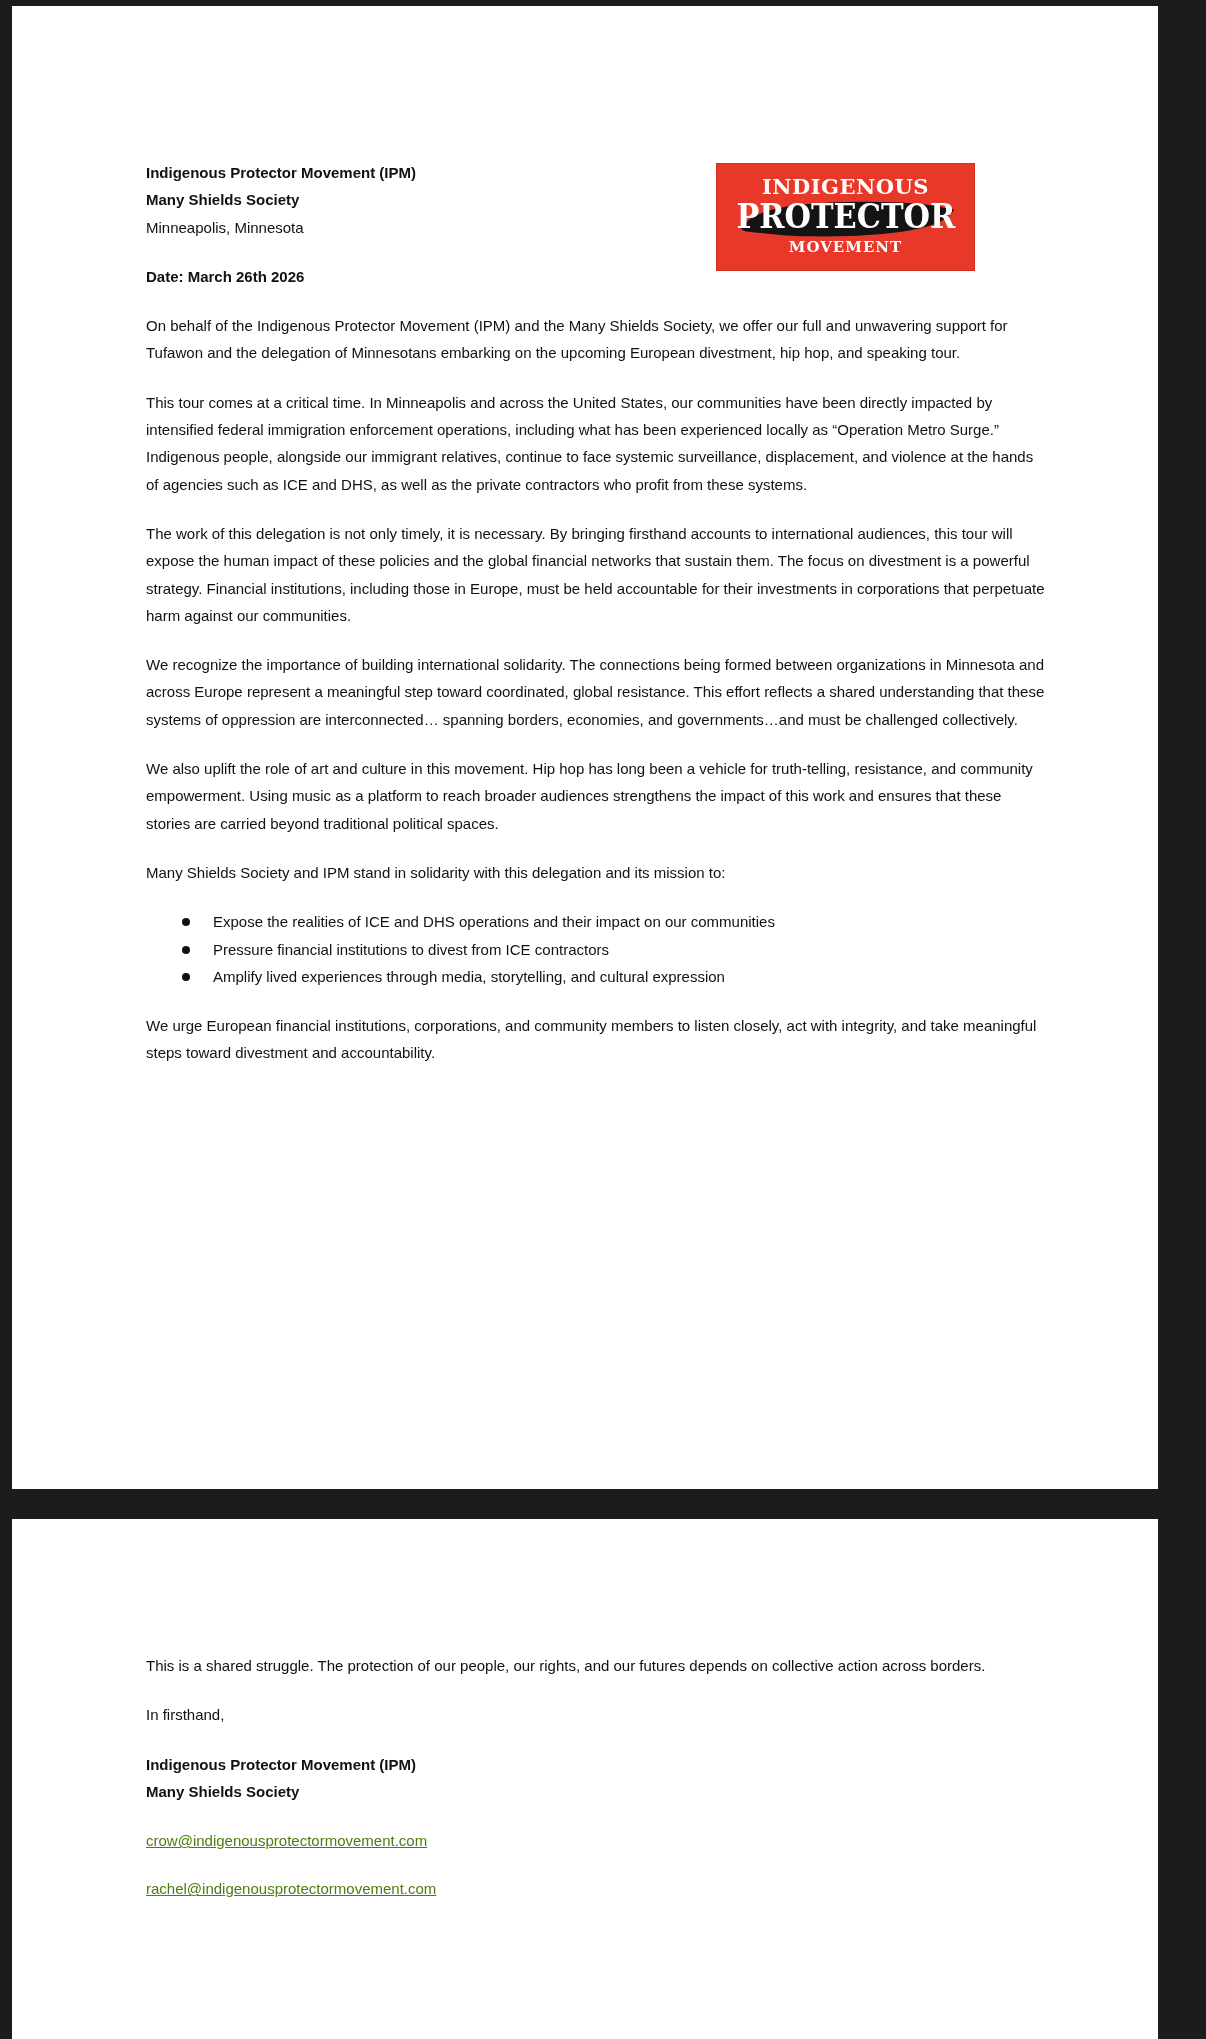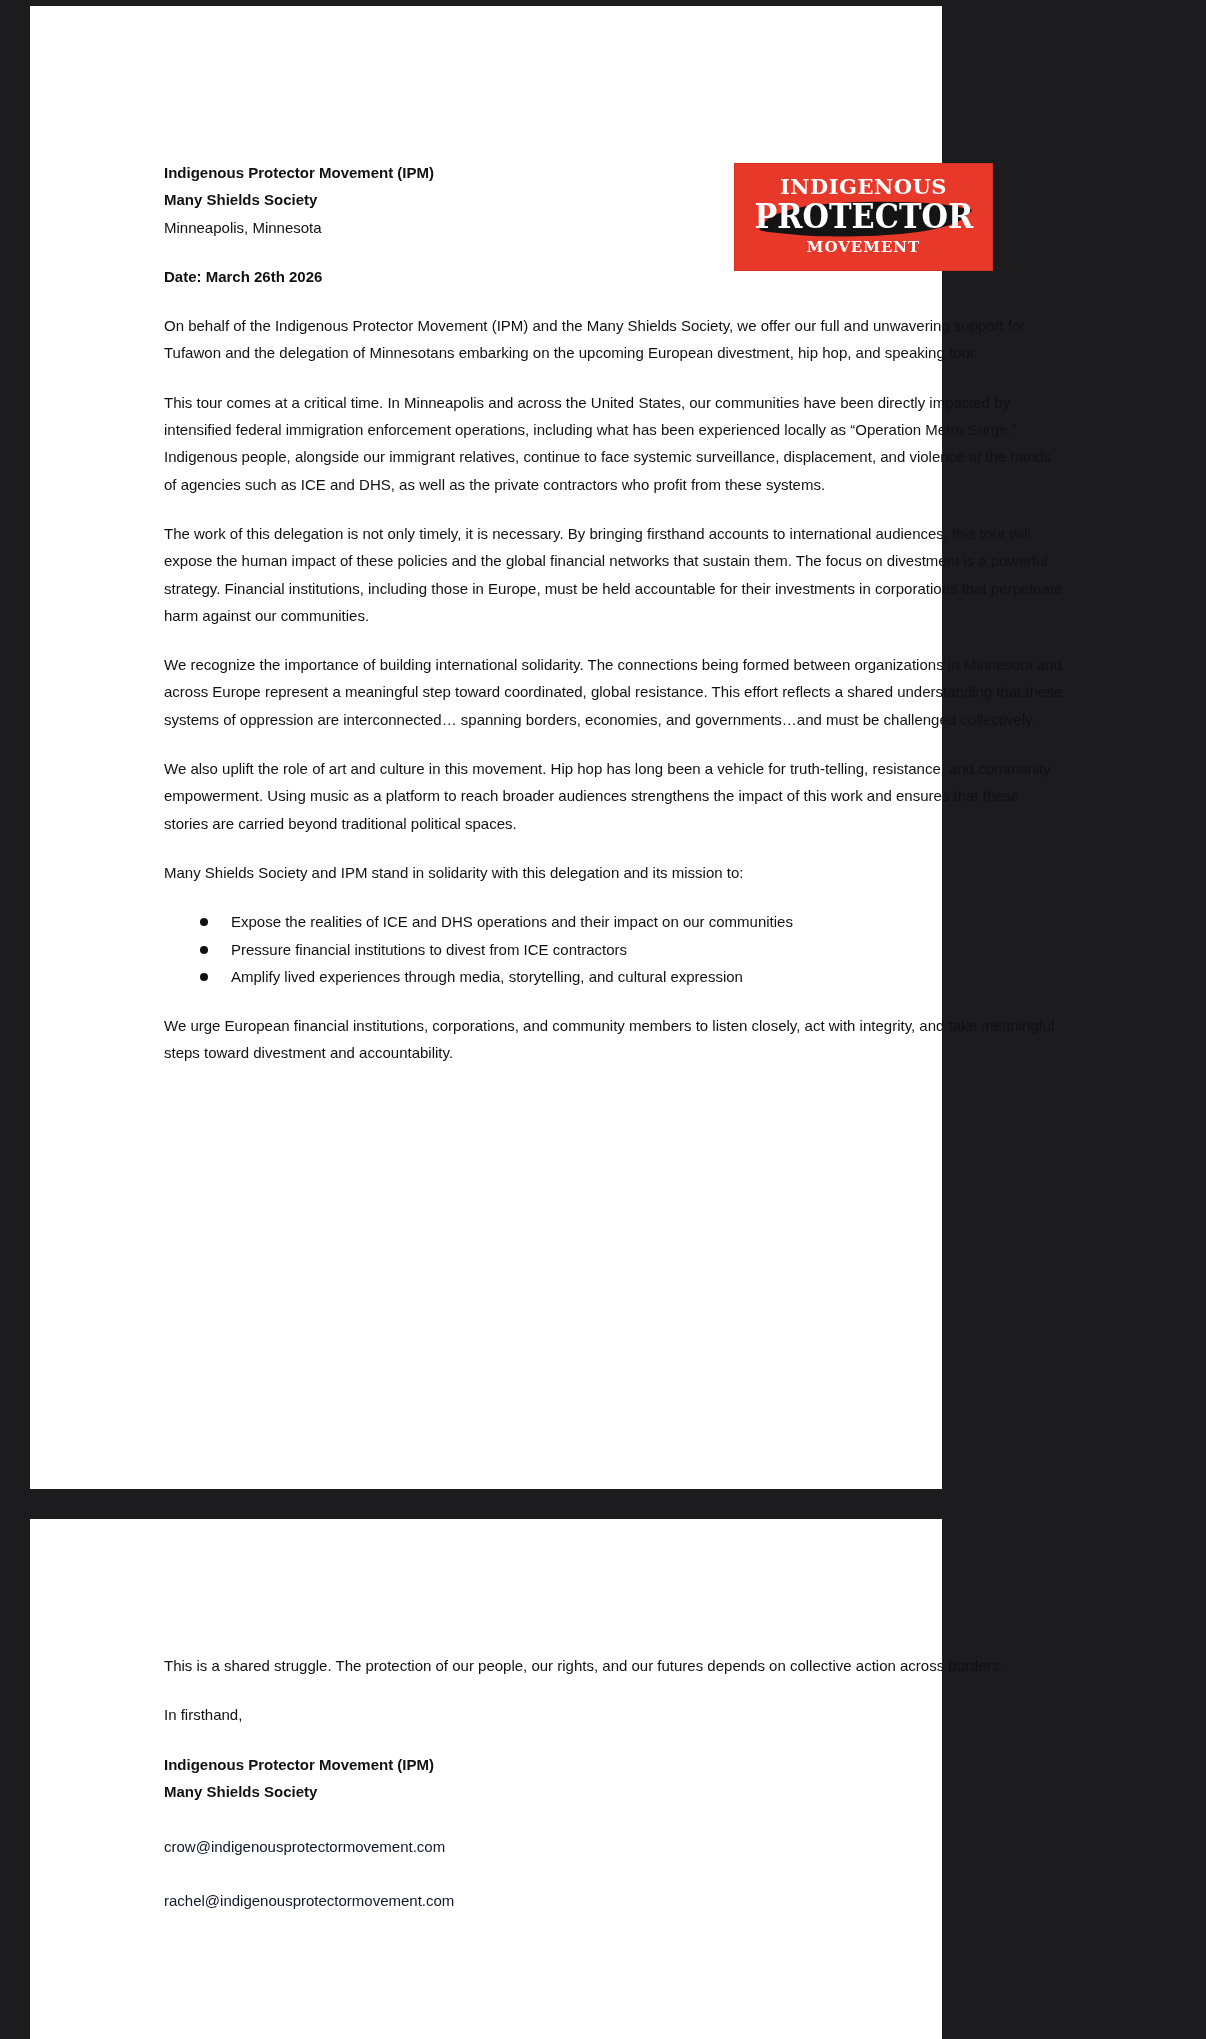--- a/index.html
+++ b/index.html
@@ -10,22 +10,22 @@
     body {
       width: 1206px;
       height: 2039px;
       position: relative;
       overflow: hidden;
       font-family: "Liberation Sans", sans-serif;
       color: #111111;
     }
     .page {
       position: absolute;
-      left: 30px;
-      width: 912px;
+      left: 12px;
+      width: 1146px;
       background: #ffffff;
     }
     #page1 { top: 6px; height: 1483px; }
     #page2 { top: 1519px; height: 540px; }
 
     .content {
       position: absolute;
       left: 134px;
       width: 900px;
       font-size: 15px;
@@ -98,23 +98,23 @@
       content: "";
       position: absolute;
       left: -31px;
       top: 10px;
       width: 8px;
       height: 8px;
       border-radius: 50%;
       background: #111;
     }
     a.email {
-      color: #0f172a;
+      color: #4d7c0f;
+      text-decoration: underline;
       display: inline-block;
-      margin-top: 6px;
     }
   </style>
 </head>
 <body>
 
 <div class="page" id="page1">
 
   <div class="logo">
     <div class="smear"></div>
     <div class="l1">INDIGENOUS</div>

